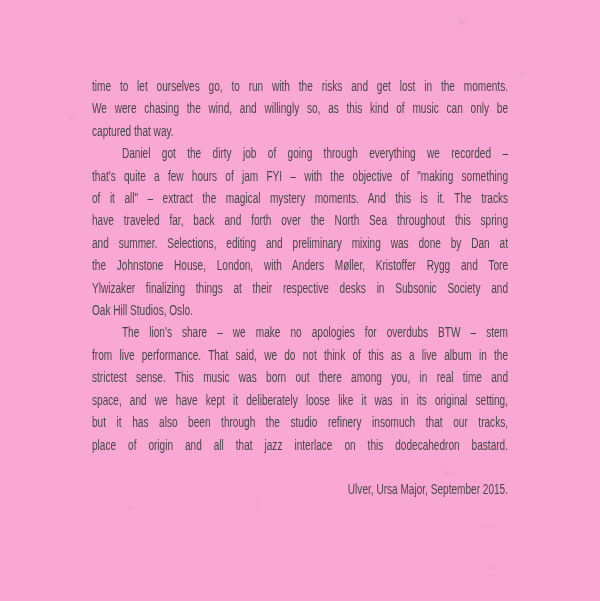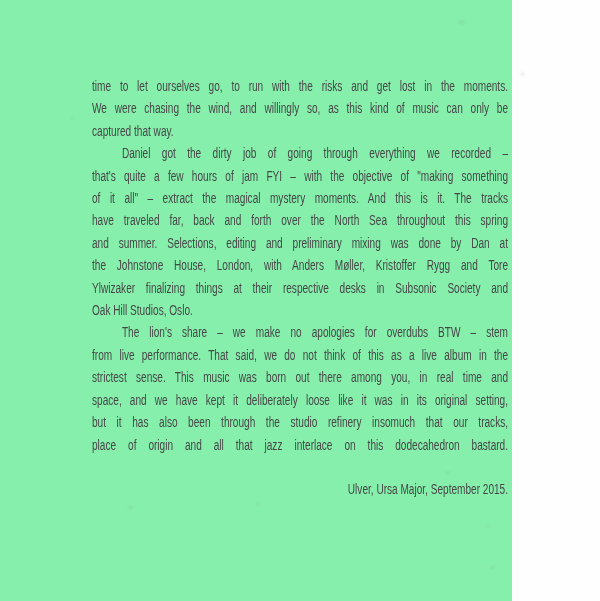--- a/index.html
+++ b/index.html
@@ -6,23 +6,23 @@
     margin: 0;
     padding: 0;
     width: 600px;
     height: 601px;
     background: #fefefe;
     overflow: hidden;
     font-family: "Liberation Sans", sans-serif;
   }
   .page {
     position: relative;
-    width: 512px;
+    width: 600px;
     height: 601px;
-    background: #86efac;
+    background: #f9a8d4;
   }
   
   .text-block {
     position: absolute;
     left: 92px;
     top: 75px;
     width: 640px;               
     transform: scaleX(0.65);
     transform-origin: 0 0;
     color: #474747;

